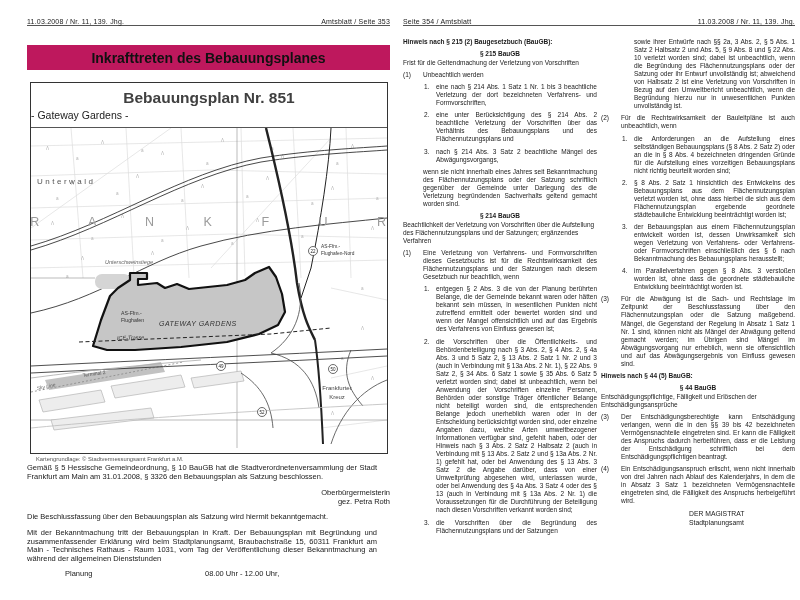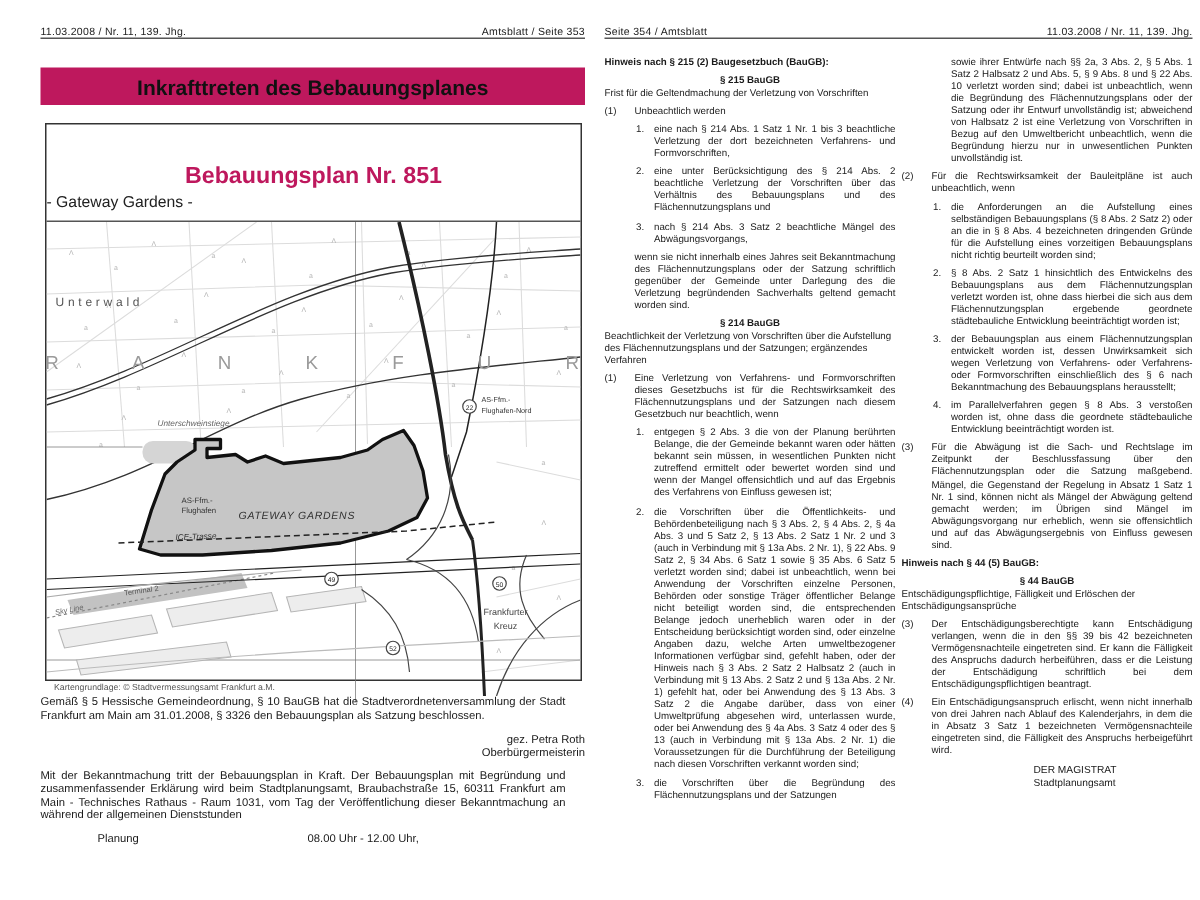--- a/index.html
+++ b/index.html
@@ -12,21 +12,21 @@
              font-size:7px;letter-spacing:.2px;color:#222;}
   .pg-header.left{left:27px;width:363px;}
   .pg-header.right{left:403px;width:392px;}
 
   
   .title-bar{position:absolute;left:27px;top:45px;width:363px;height:25px;background:#be185d;
              display:flex;align-items:center;justify-content:center;
              font-size:14px;font-weight:bold;color:#111;}
   .map-box{position:absolute;left:30px;top:82px;width:358px;height:372px;border:1px solid #333;
            background:#fff;box-sizing:border-box;}
-  .map-title{margin-top:26px;text-align:center;font-size:15.5px;font-weight:bold;color:#be185d;}
+  .map-title{margin-top:6px;text-align:center;font-size:15.5px;font-weight:bold;color:#404040;}
   .map-subtitle{text-align:left;font-size:10.5px;color:#222;margin-top:2px;}
   .map-svg{display:block;margin-top:6px;border-top:1px solid #555;}
   .map-caption{position:absolute;left:36px;top:456px;font-size:5.8px;color:#555;}
 
   .left-body{position:absolute;left:27px;top:464px;width:365px;font-size:7.5px;line-height:1.15;
              text-align:justify;}
   .left-body p{margin:0 15px 7px 0;}
   .sig{ text-align:right;margin:0 2px 7px 0;line-height:1.2;}
   .hours-row{display:flex;padding-left:38px;text-align:left;margin:0;}
   .hours-row .days{width:140px;flex:none;}
@@ -210,23 +210,24 @@
         <text x="231" y="286">52</text>
       </g>
     </svg>
   </div>
 
   <div class="map-caption">Kartengrundlage: © Stadtvermessungsamt Frankfurt a.M.</div>
 
   <div class="left-body">
     <p>Gemäß § 5 Hessische Gemeindeordnung, § 10 BauGB hat die Stadtverordnetenversammlung der Stadt Frankfurt am Main am 31.01.2008, § 3326 den Bebauungsplan als Satzung beschlossen.</p>
     <div class="sig">
+      <div>Oberbürgermeisterin</div>
       <div>gez. Petra Roth</div>
-      <div>Oberbürgermeisterin</div>
-    </div>
+    </div>
+    <p>Die Beschlussfassung über den Bebauungsplan als Satzung wird hiermit bekanntgemacht.</p>
     <p>Mit der Bekanntmachung tritt der Bebauungsplan in Kraft. Der Bebauungsplan mit Begründung und zusammenfassender Erklärung wird beim Stadtplanungsamt, Braubachstraße 15, 60311 Frankfurt am Main - Technisches Rathaus - Raum 1031, vom Tag der Veröffentlichung dieser Bekanntmachung an während der allgemeinen Dienststunden</p>
     <div class="hours-block">
       <div class="hours-row">
         <span class="days">Planung</span>
         <span class="time">08.00 Uhr - 12.00 Uhr,</span>
       </div>
     </div>
 
   </div>
 

